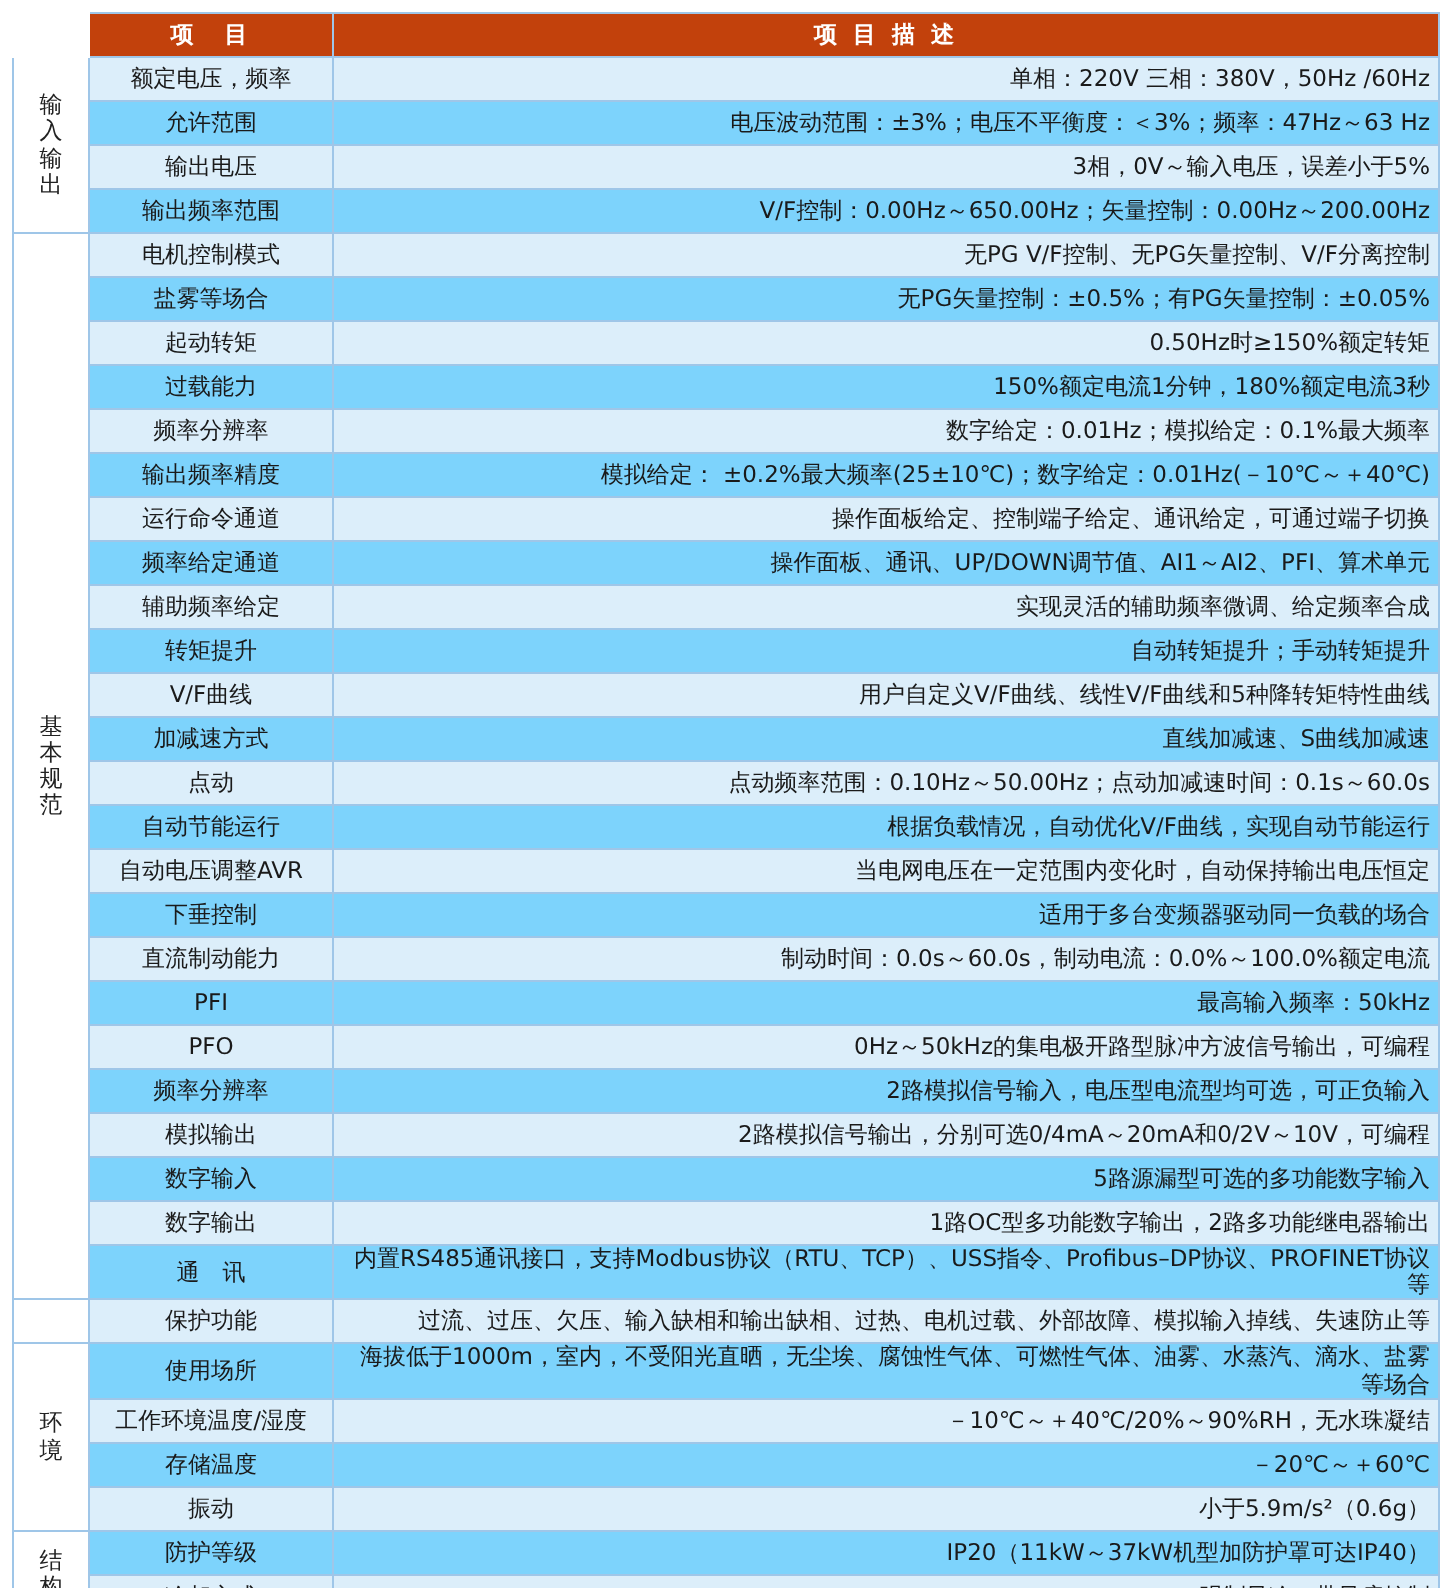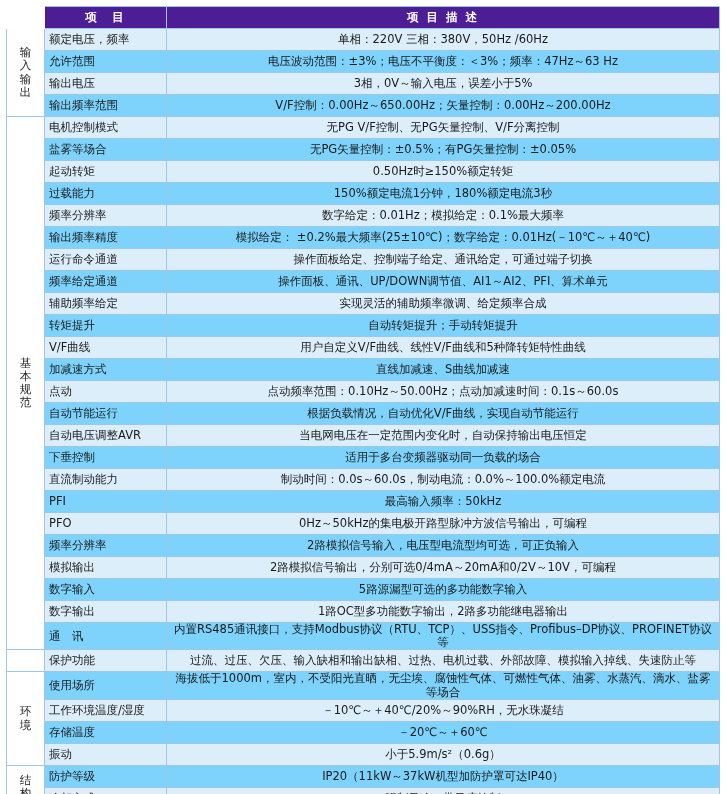--- a/index.html
+++ b/index.html
@@ -33,21 +33,21 @@
     padding: 0 4px;
     vertical-align: middle;
     box-sizing: border-box;
   }
   
   col.c-group { width: 38px; }
   col.c-item  { width: 122px; }
   col.c-desc  { width: 553px; }
 
   thead th {
-    background: #4c1d95;
+    background: #c2410c;
     color: #ffffff;
     font-weight: bold;
     height: 22px;
     font-size: 13px;
     letter-spacing: 2px;
     text-align: center;
     border: 1px solid #2e9fd6;
   }
   thead th.head-blank {
     background: #ffffff;
@@ -56,24 +56,25 @@
   td.group {
     text-align: center;
     background: #ffffff;
     font-size: 11.5px;
     letter-spacing: 0px;
     line-height: 1.25;
     color: #222;
     width: 38px;
   }
   td.item {
+    text-align: center;
     color: #1a1a1a;
   }
   td.desc {
-    text-align: center;
+    text-align: right;
     color: #1a1a1a;
     padding-left: 6px;
   }
   tr.alt td.item, tr.alt td.desc { background: #dceefa; }
   tr.plain td.item, tr.plain td.desc { background: #7dd3fc; }
   td.r-norm { height: 22px; }
   .vgroup-text {
     display: block;
     width: 100%;
     text-align: center;

